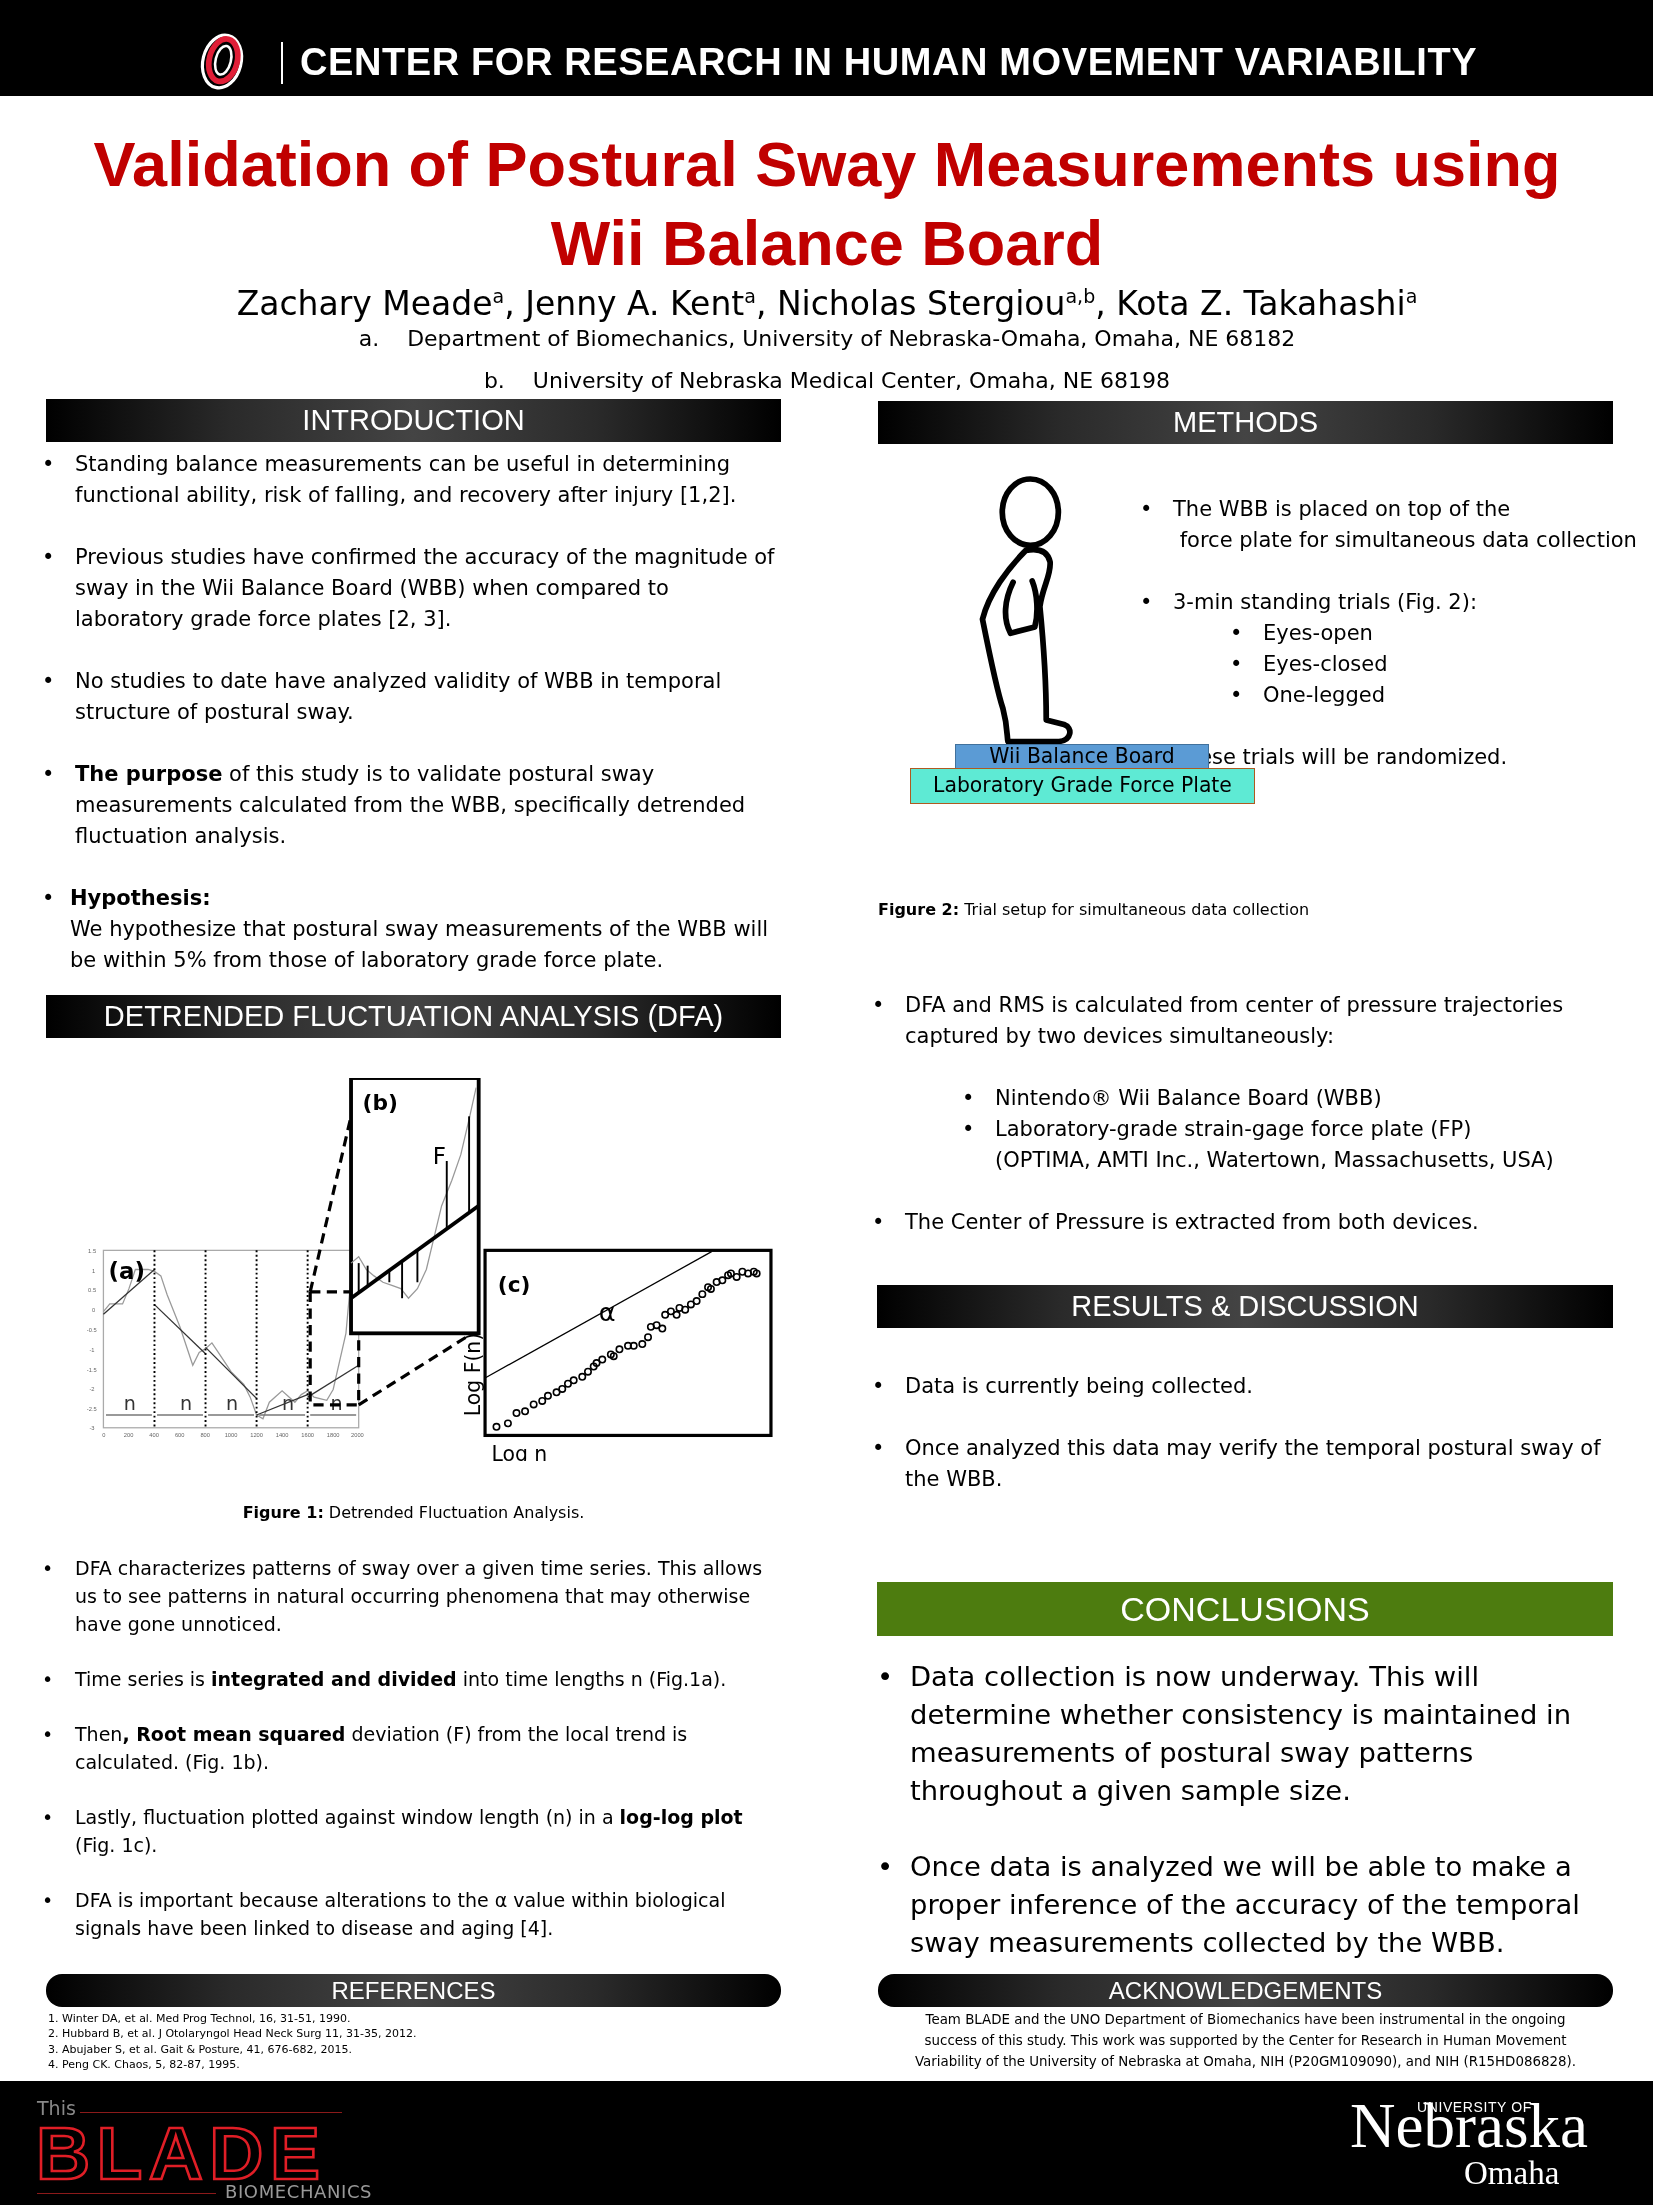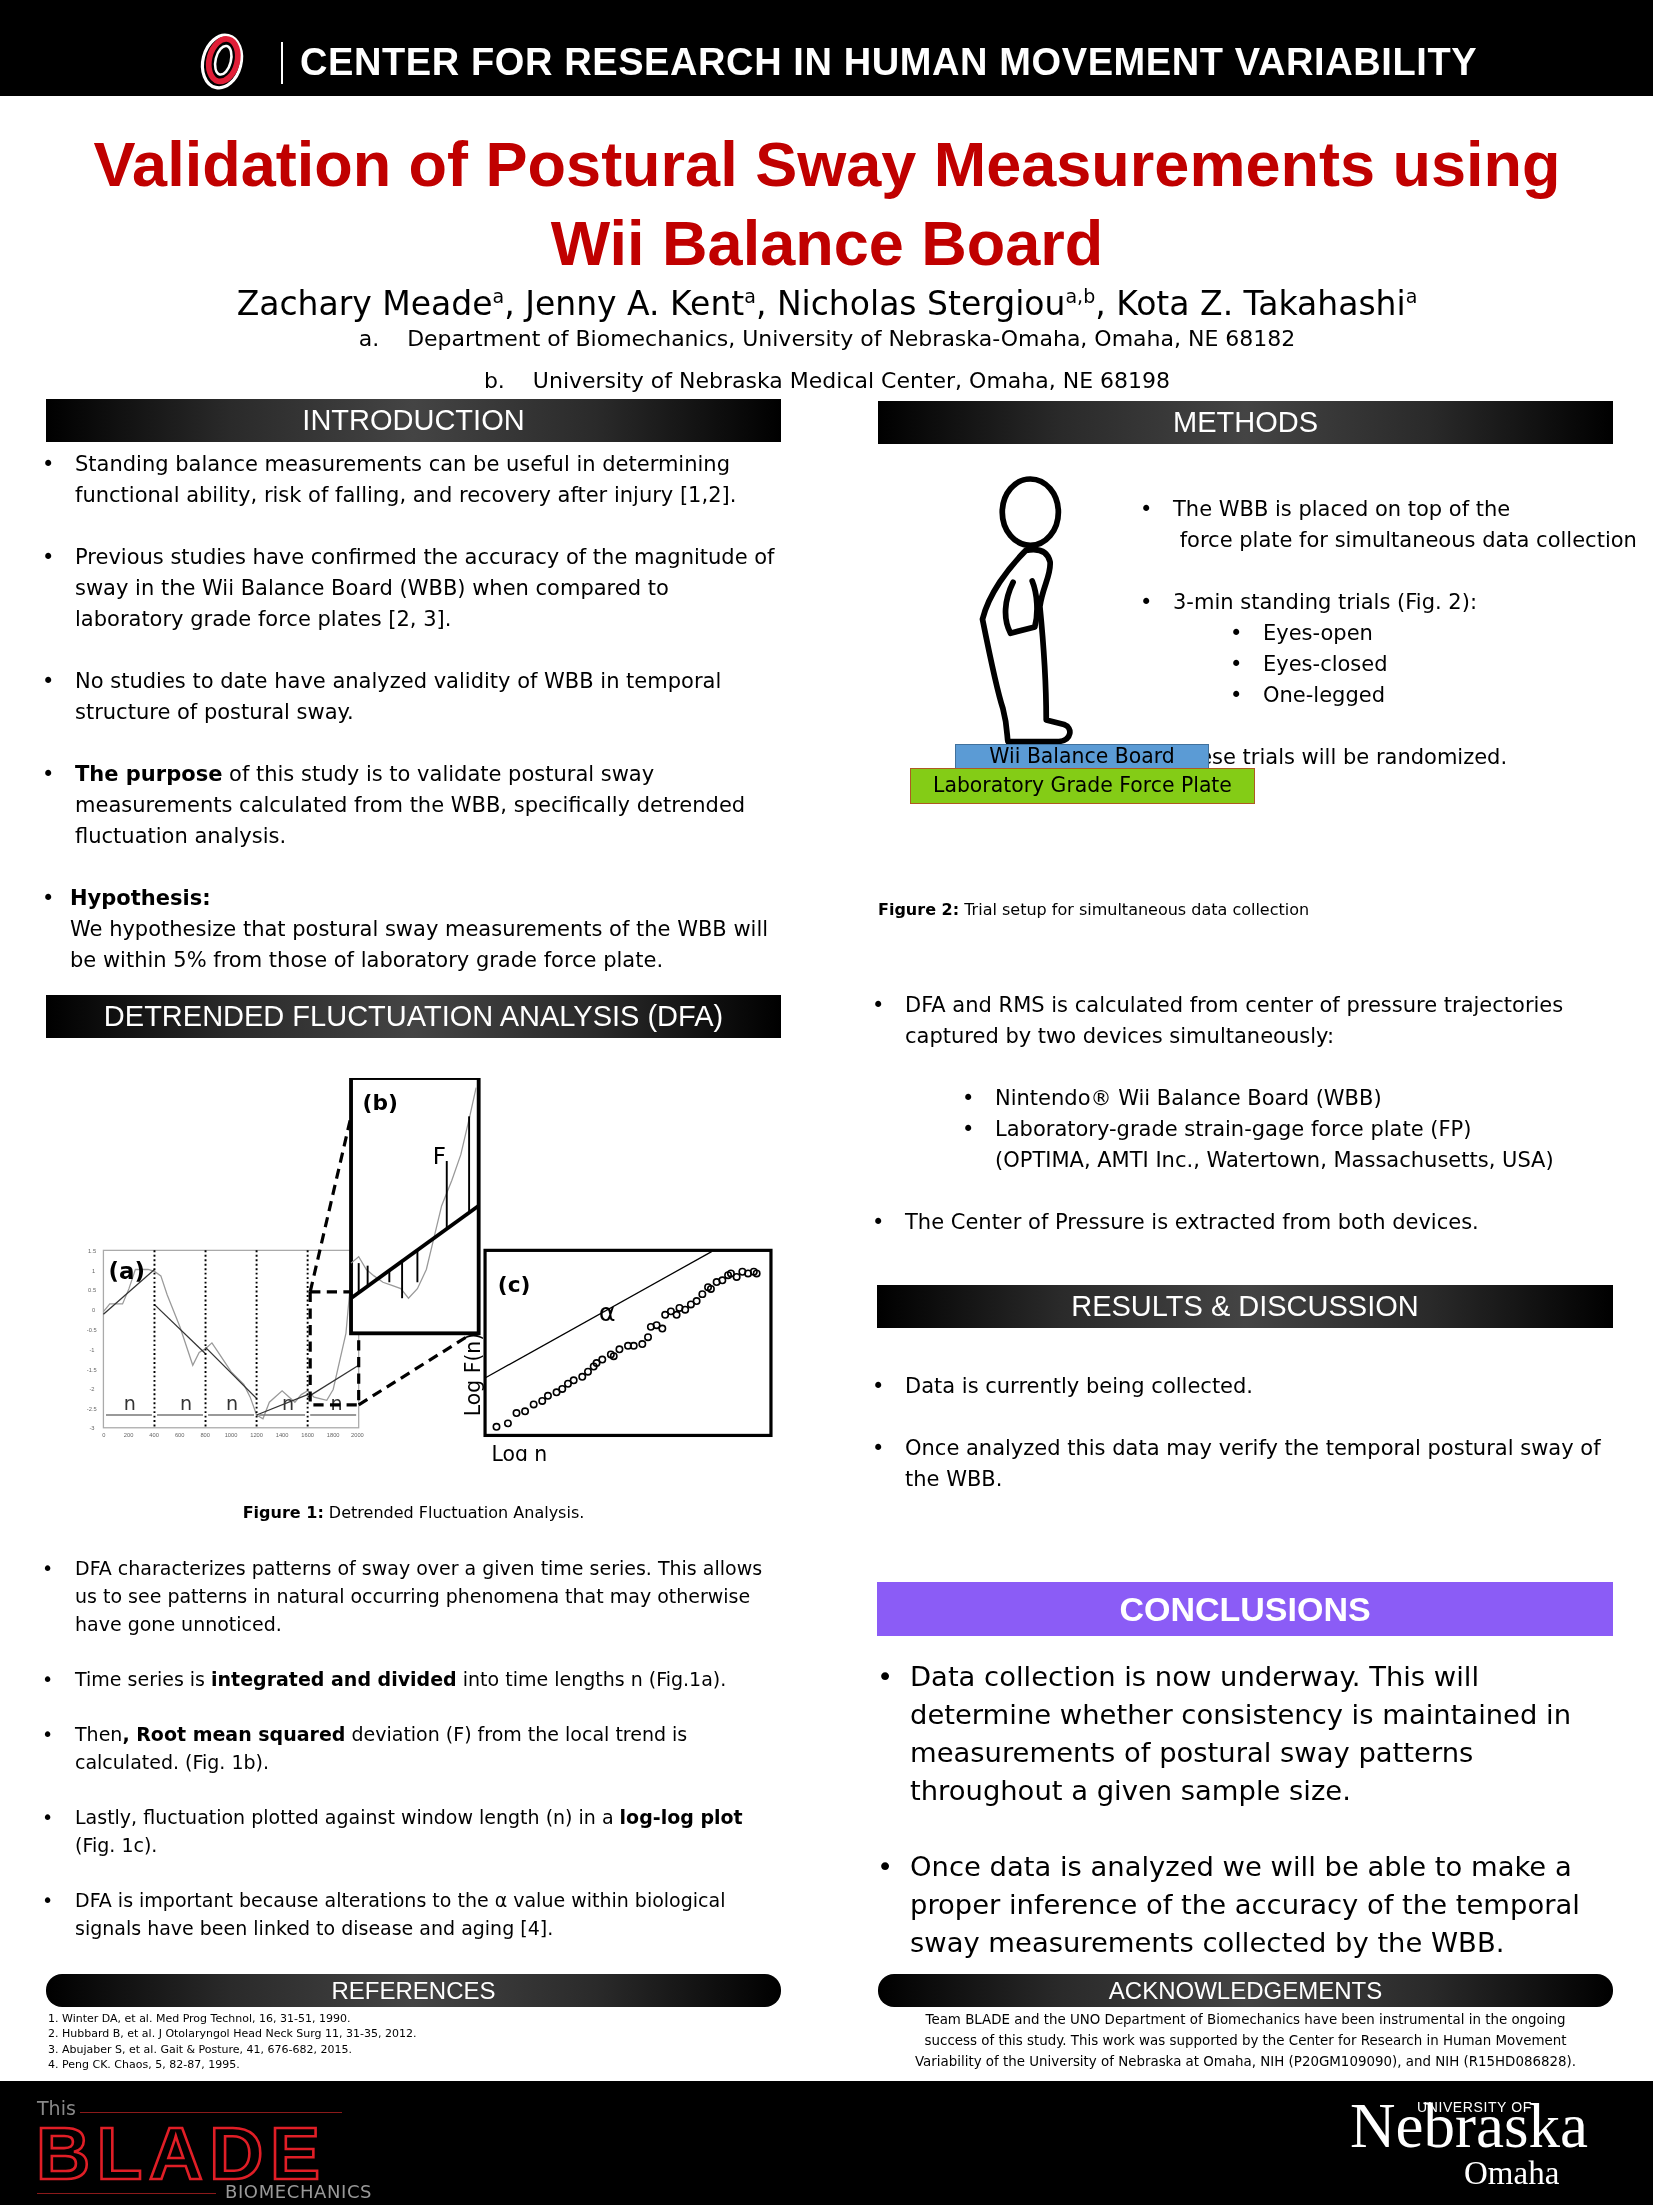--- a/index.html
+++ b/index.html
@@ -12,21 +12,21 @@
   #banner-divider { left:281px; top:42px; width:1.9px; height:42px; background:#fff; }
   #banner-text { left:300px; top:37px; color:#fff; font-size:38px; font-weight:bold; letter-spacing:0.6px; white-space:nowrap; line-height:51px; }
   #poster-title { left:0; top:125px; width:1654px; text-align:center; color:#C00000; font-weight:bold;
                   font-size:63px; line-height:79px; }
   #authors { left:0; top:274px; width:1654px; text-align:center; font-size:33px; line-height:45px; font-family:"DejaVu Sans", sans-serif; }
   #authors sup { font-size:19px; }
   .affil { left:0; width:1654px; text-align:center; font-size:22px; line-height:29px; font-family:"DejaVu Sans", sans-serif; }
   
   .sec-bar { position:absolute; height:43px; color:#fff; text-align:center; font-size:29px; line-height:43px;
              background:linear-gradient(90deg,#000 0%,#2a2a2a 25%,#444 50%,#2a2a2a 75%,#000 100%); }
-  .sec-bar.red { background:#8b5cf6; font-weight:bold; font-size:34px; }
+  .sec-bar.red { background:#4d7c0f; font-weight:normal; font-size:34px; }
   .sec-bar.small { height:33px; line-height:33px; font-size:24px;border-radius:16px; }
   
   .blist { position:absolute; margin:0; padding:0; list-style:none; font-family:"DejaVu Sans", sans-serif; }
   .blist li { position:relative; padding-left:33px; }
   .blist li::before { content:"•"; position:absolute; left:0; top:0; }
   .intro-list { font-size:21px; line-height:31px; }
   .intro-list li { margin-bottom:31px; }
   .dfa-list { font-size:19px; line-height:28px; }
   .dfa-list li { margin-bottom:27px; }
   .methods-list { font-size:21px; line-height:31px; }
@@ -265,21 +265,21 @@
     <ul class="blist sub-list" style="position:relative;padding-left:57px;">
       <li>Eyes-open</li>
       <li>Eyes-closed</li>
       <li>One-legged</li>
     </ul>
   </li>
   <li><span>These trials will be randomized.</span></li>
 </ul>
 
 <div class="abs" style="left:955px;top:744px;width:254px;height:25.5px;background:#5B9BD5;border:1.3px solid #41719C;box-sizing:border-box;text-align:center;font-size:20.4px;line-height:23px;font-family:'DejaVu Sans',sans-serif;">Wii Balance Board</div>
-<div class="abs" style="left:910px;top:768px;width:345px;height:36px;background:#84cc16;border:1.3px solid #AE5A21;box-sizing:border-box;text-align:center;font-size:20.4px;line-height:33px;font-family:'DejaVu Sans',sans-serif;">Laboratory Grade Force Plate</div>
+<div class="abs" style="left:910px;top:768px;width:345px;height:36px;background:#5eead4;border:1.3px solid #AE5A21;box-sizing:border-box;text-align:center;font-size:20.4px;line-height:33px;font-family:'DejaVu Sans',sans-serif;">Laboratory Grade Force Plate</div>
 <div class="caption" style="left:878px;top:900px;">
   <b>Figure 2:</b><span> Trial setup for simultaneous data collection</span>
 </div>
 
 <ul class="blist methods-list" style="left:872px;top:990px;width:782px;">
   <li><span>DFA and RMS is calculated from center of pressure trajectories captured by two devices simultaneously:</span>
     <ul class="blist sub-list" style="position:relative;margin-top:31px;padding-left:57px;">
       <li>Nintendo® Wii Balance Board (WBB)</li>
       <li><span>Laboratory-grade strain-gage force plate (FP)</span><br><span>(OPTIMA, AMTI Inc., Watertown, Massachusetts, USA)</span></li>
     </ul>

